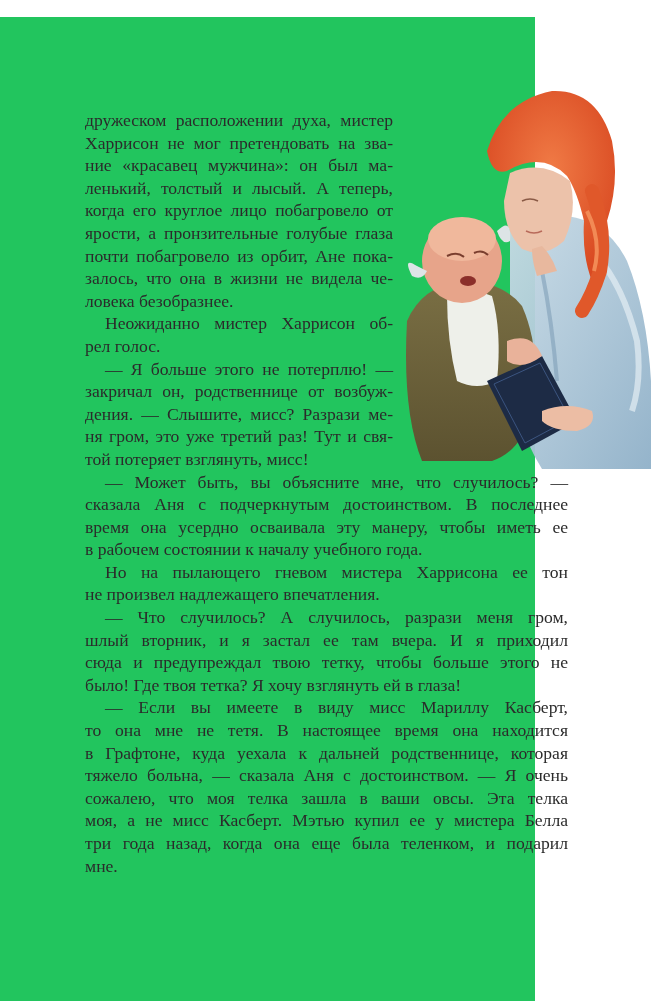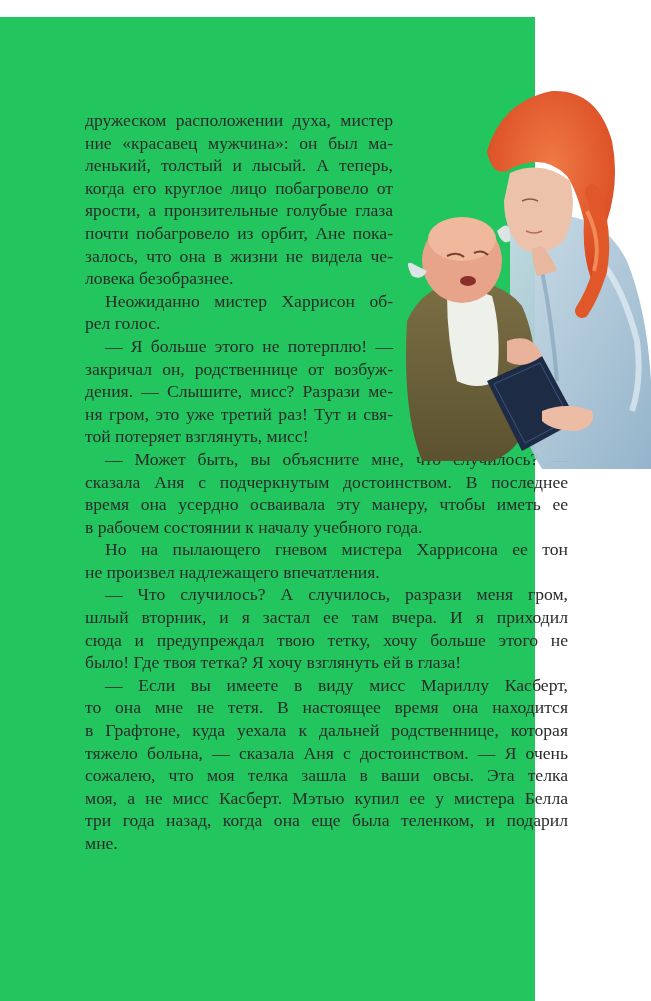--- a/index.html
+++ b/index.html
@@ -48,20 +48,21 @@
     }
     .illustration svg { width: 100%; height: 100%; display: block; }
   </style>
 </head>
 <body>
 
 <div class="page">
 
   <div class="text-block" id="text-block">
       <span class="line narrow">дружеском расположении духа, мистер</span>
+      <span class="line narrow">Харрисон не мог претендовать на зва-</span>
       <span class="line narrow">ние «красавец мужчина»: он был ма-</span>
       <span class="line narrow">ленький, толстый и лысый. А теперь,</span>
       <span class="line narrow">когда его круглое лицо побагровело от</span>
       <span class="line narrow">ярости, а пронзительные голубые глаза</span>
       <span class="line narrow">почти побагровело из орбит, Ане пока-</span>
       <span class="line narrow">залось, что она в жизни не видела че-</span>
       <span class="line narrow last">ловека безобразнее.</span>
       <span class="line narrow indent">Неожиданно мистер Харрисон об-</span>
       <span class="line narrow last">рел голос.</span>
       <span class="line narrow indent">— Я больше этого не потерплю! —</span>
@@ -70,21 +71,21 @@
       <span class="line narrow">ня гром, это уже третий раз! Тут и свя-</span>
       <span class="line narrow last">той потеряет взглянуть, мисс!</span>
       <span class="line wide indent">— Может быть, вы объясните мне, что случилось? —</span>
       <span class="line wide">сказала Аня с подчеркнутым достоинством. В последнее</span>
       <span class="line wide">время она усердно осваивала эту манеру, чтобы иметь ее</span>
       <span class="line wide last">в рабочем состоянии к началу учебного года.</span>
       <span class="line wide indent">Но на пылающего гневом мистера Харрисона ее тон</span>
       <span class="line wide last">не произвел надлежащего впечатления.</span>
       <span class="line wide indent">— Что случилось? А случилось, разрази меня гром,</span>
       <span class="line wide">шлый вторник, и я застал ее там вчера. И я приходил</span>
-      <span class="line wide">сюда и предупреждал твою тетку, хочу больше этого не</span>
+      <span class="line wide">сюда и предупреждал твою тетку, чтобы больше этого не</span>
       <span class="line wide last">было! Где твоя тетка? Я хочу взглянуть ей в глаза!</span>
       <span class="line wide indent">— Если вы имеете в виду мисс Мариллу Касберт,</span>
       <span class="line wide">то она мне не тетя. В настоящее время она находится</span>
       <span class="line wide">в Графтоне, куда уехала к дальней родственнице, которая</span>
       <span class="line wide">тяжело больна, — сказала Аня с достоинством. — Я очень</span>
       <span class="line wide">сожалею, что моя телка зашла в ваши овсы. Эта телка</span>
       <span class="line wide">моя, а не мисс Касберт. Мэтью купил ее у мистера Белла</span>
       <span class="line wide">три года назад, когда она еще была теленком, и подарил</span>
       <span class="line wide last">мне.</span>
     </div>

